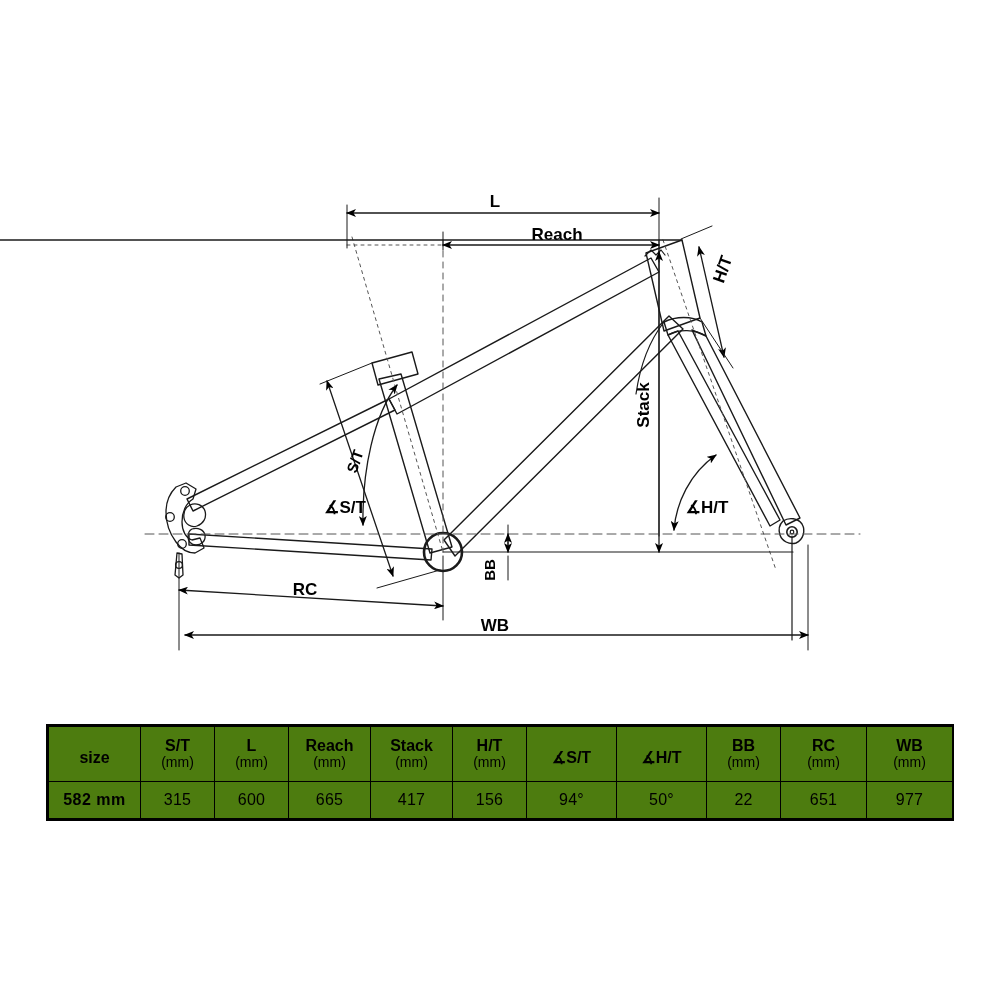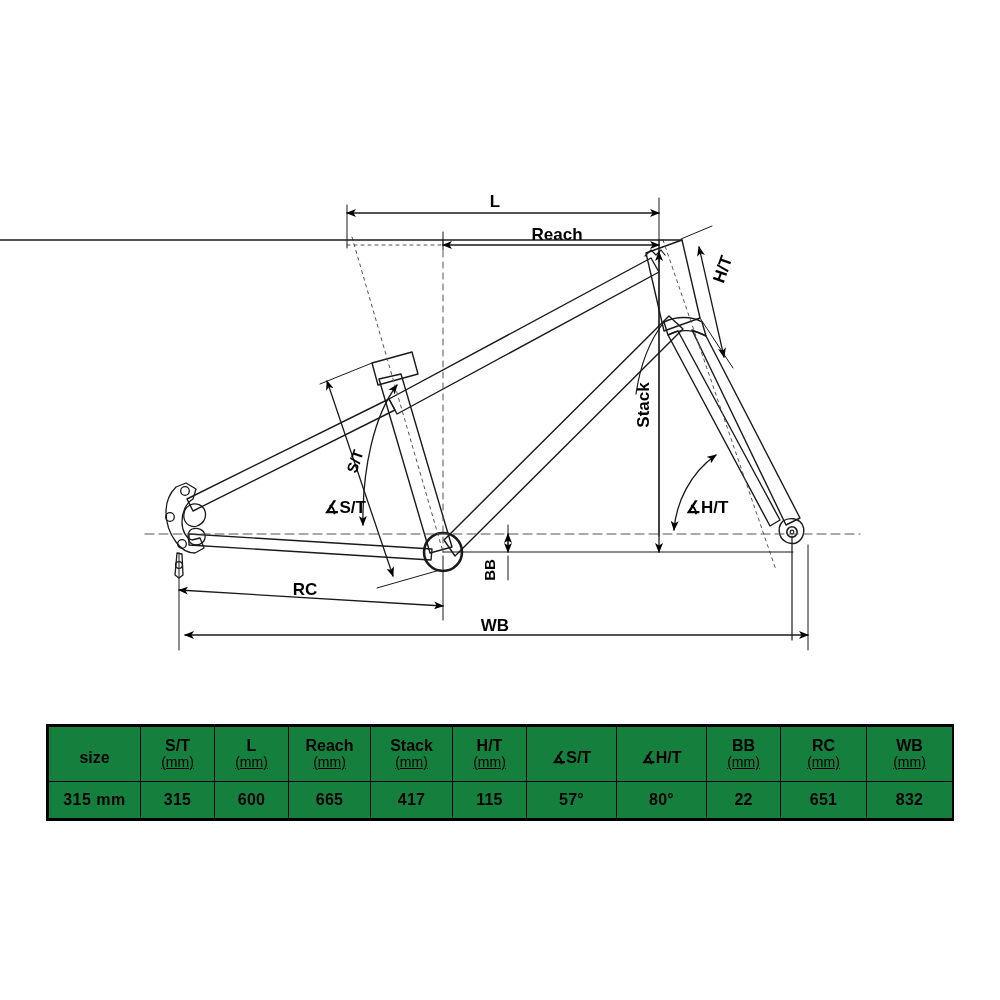--- a/index.html
+++ b/index.html
@@ -46,21 +46,21 @@
   #spec-table-wrap {
     position: absolute;
     left: 48px;
     top: 726px;
     width: 904px;
   }
   table.spec {
     border-collapse: collapse;
     width: 904px;
     table-layout: fixed;
-    background: #15803d;
+    background: #4d7c0f;
   }
   table.spec td {
     border: 1px solid #000000;
     text-align: center;
     vertical-align: middle;
     font-family: "Liberation Sans", sans-serif;
     color: #000000;
   }
   table.spec tr.head td {
     height: 48px;
@@ -73,28 +73,27 @@
     display: block;
     font-weight: bold;
     font-size: 16px;
     line-height: 17px;
   }
   .hdr-unit {
     display: block;
     font-weight: normal;
     font-size: 14px;
     line-height: 16px;
-    text-decoration: underline;
   }
   .hdr-main.nounit {
     padding-top: 8px;
   }
   .cell-val {
     font-size: 16px;
-    font-weight: bold;
+    font-weight: normal;
     letter-spacing: 0.2px;
   }
   .cell-val.first {
     font-weight: bold;
     letter-spacing: 0.5px;
   }
   
   #spec-table-wrap::before {
     content: "";
     position: absolute;
@@ -314,50 +313,50 @@
             <span class="hdr-unit">(mm)</span>
           </td>
           <td>
             <span class="hdr-main">WB</span>
             <span class="hdr-unit">(mm)</span>
           </td>
         </tr>
 
         <tr class="body">
           <td>
-            <span class="cell-val first">315 mm</span>
+            <span class="cell-val first">582 mm</span>
           </td>
           <td>
             <span class="cell-val">315</span>
           </td>
           <td>
             <span class="cell-val">600</span>
           </td>
           <td>
             <span class="cell-val">665</span>
           </td>
           <td>
             <span class="cell-val">417</span>
           </td>
           <td>
-            <span class="cell-val">115</span>
-          </td>
-          <td>
-            <span class="cell-val">57°</span>
-          </td>
-          <td>
-            <span class="cell-val">80°</span>
+            <span class="cell-val">156</span>
+          </td>
+          <td>
+            <span class="cell-val">94°</span>
+          </td>
+          <td>
+            <span class="cell-val">50°</span>
           </td>
           <td>
             <span class="cell-val">22</span>
           </td>
           <td>
             <span class="cell-val">651</span>
           </td>
           <td>
-            <span class="cell-val">832</span>
+            <span class="cell-val">977</span>
           </td>
         </tr>
       </tbody>
     </table>
   </div>
 
 </div>
 
 </body></html>

